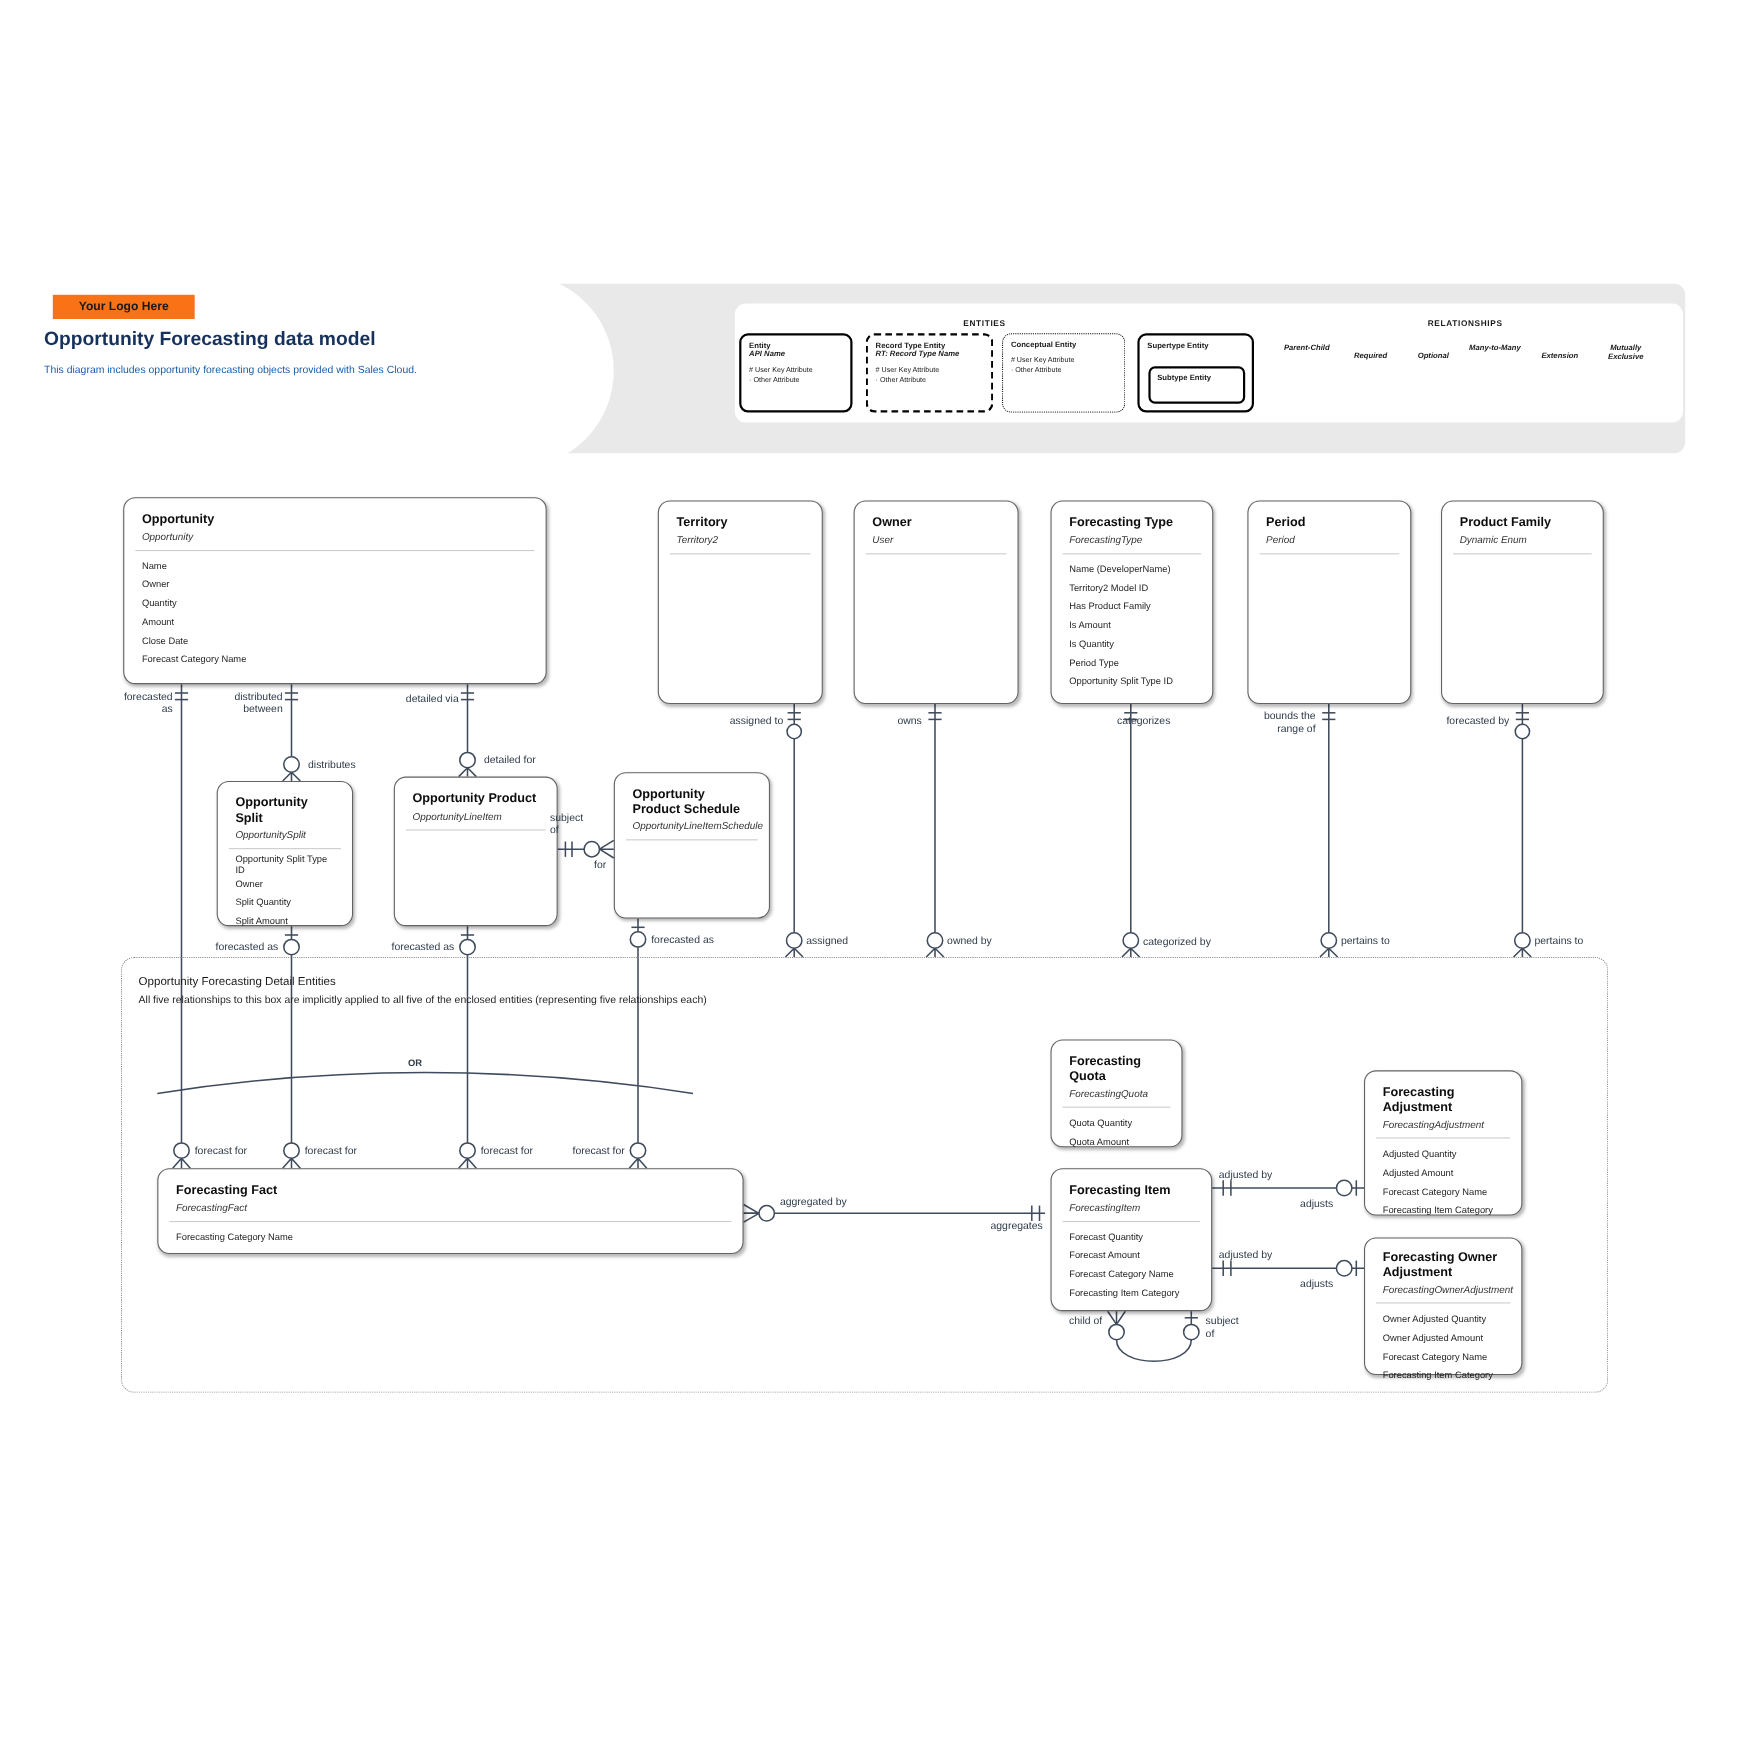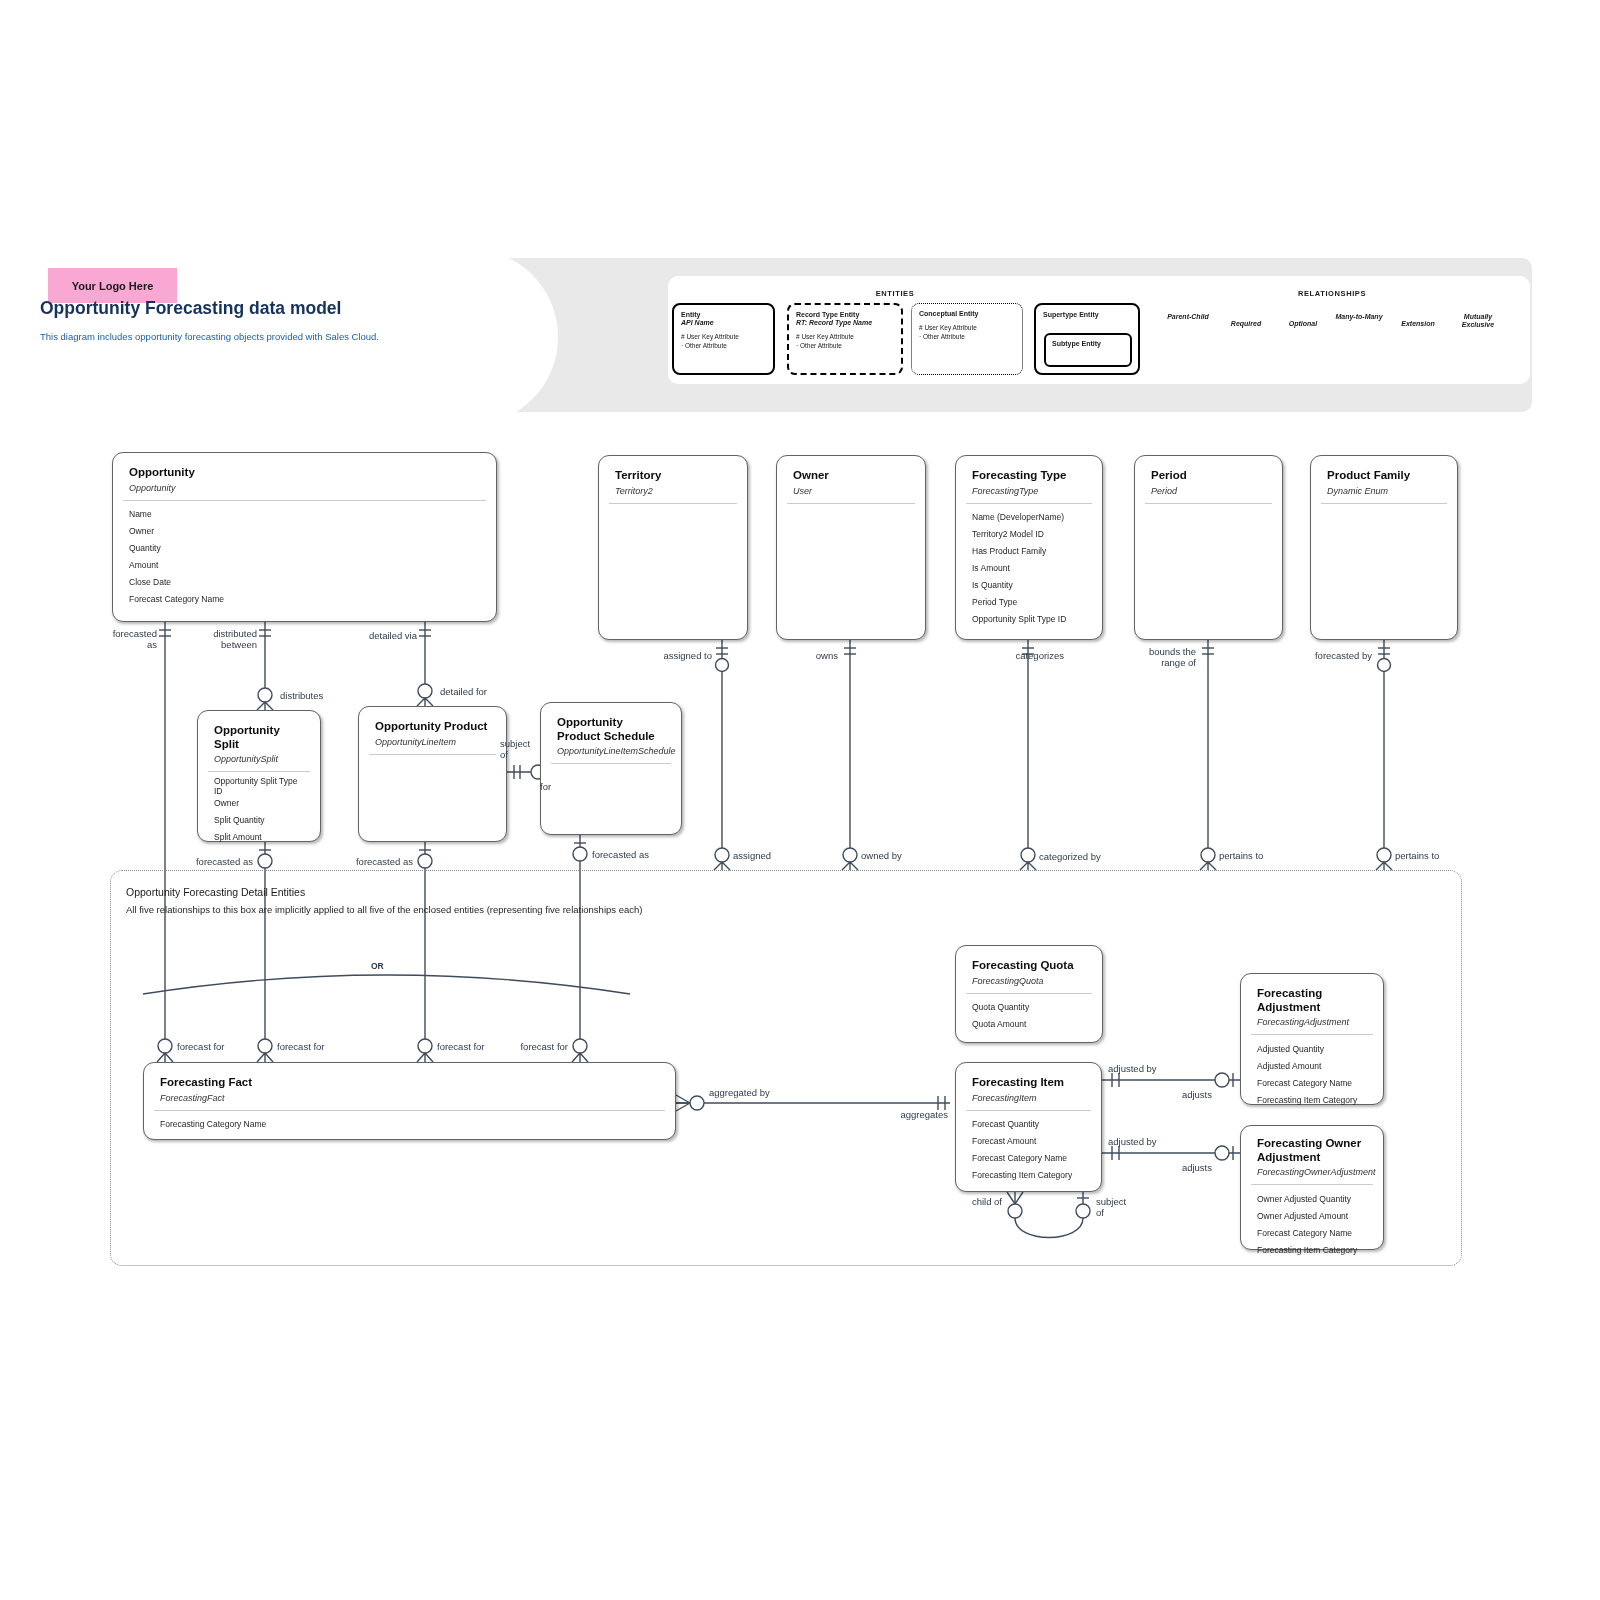--- a/index.html
+++ b/index.html
@@ -1,20 +1,20 @@
 <!DOCTYPE html>
 <html><head>
 <meta charset="utf-8">
 <style>
 *{box-sizing:border-box;margin:0;padding:0}
 html,body{width:1600px;height:1600px;background:#fff;position:relative;
   font-family:"Liberation Sans",sans-serif;color:#1a1a1a;overflow:hidden}
 .wires{position:absolute;left:0;top:0;z-index:1}
 
-.logo{position:absolute;left:48px;top:268px;width:129px;height:35px;background:#f9a8d4;
+.logo{position:absolute;left:48px;top:268px;width:129px;height:22px;background:#f97316;
   display:flex;align-items:center;justify-content:center;font-size:11px;font-weight:bold;z-index:4}
 .title{position:absolute;left:40px;top:298px;font-size:17.5px;font-weight:600;color:#16325c;z-index:4}
 .subtitle{position:absolute;left:40px;top:331px;font-size:9.5px;color:#1b5fa8;z-index:4}
 
 .band{position:absolute;left:485px;top:258px;width:1047px;height:154px;background:#e9e9e9;border-radius:10px;z-index:1}
 .band-circle{position:absolute;left:382px;top:249px;width:176px;height:176px;background:#fff;border-radius:50%;z-index:2}
 .legend-card{position:absolute;left:668px;top:276px;width:862px;height:108px;background:#fff;border-radius:10px;z-index:2}
 .legend-h{position:absolute;font-size:7.5px;font-weight:bold;letter-spacing:.6px;text-align:center;z-index:4}
 .lbox{position:absolute;background:#fff;border-radius:8px;padding:6px 7px;z-index:4}
 .lsolid{border:2.4px solid #000}
@@ -352,31 +352,31 @@
       <div class="attr">Split Amount</div>
     </div>
 </div>
 
 <div class="ebox" style="left:358px;top:706px;width:149px;height:136px">
   <div class="etitle">Opportunity Product</div>
   <div class="esub">OpportunityLineItem</div>
   <div class="ediv"></div>
 </div>
 
-<div class="ebox" style="left:540px;top:702px;width:142px;height:133px">
+<div class="ebox" style="left:558px;top:702px;width:142px;height:133px">
   <div class="etitle">Opportunity Product Schedule</div>
   <div class="esub">OpportunityLineItemSchedule</div>
   <div class="ediv"></div>
 </div>
 
 <div class="detailbox"></div>
 <div class="detail-title">Opportunity Forecasting Detail Entities</div>
 <div class="detail-note">All five relationships to this box are implicitly applied to all five of the enclosed entities (representing five relationships each)</div>
 
-<div class="ebox" style="left:955px;top:945px;width:148px;height:98px">
+<div class="ebox" style="left:955px;top:945px;width:120px;height:98px">
   <div class="etitle">Forecasting Quota</div>
   <div class="esub">ForecastingQuota</div>
   <div class="ediv"></div>
   <div>
       <div class="attr">Quota Quantity</div>
       <div class="attr">Quota Amount</div>
     </div>
 </div>
 
 <div class="ebox" style="left:143px;top:1062px;width:533px;height:78px">

